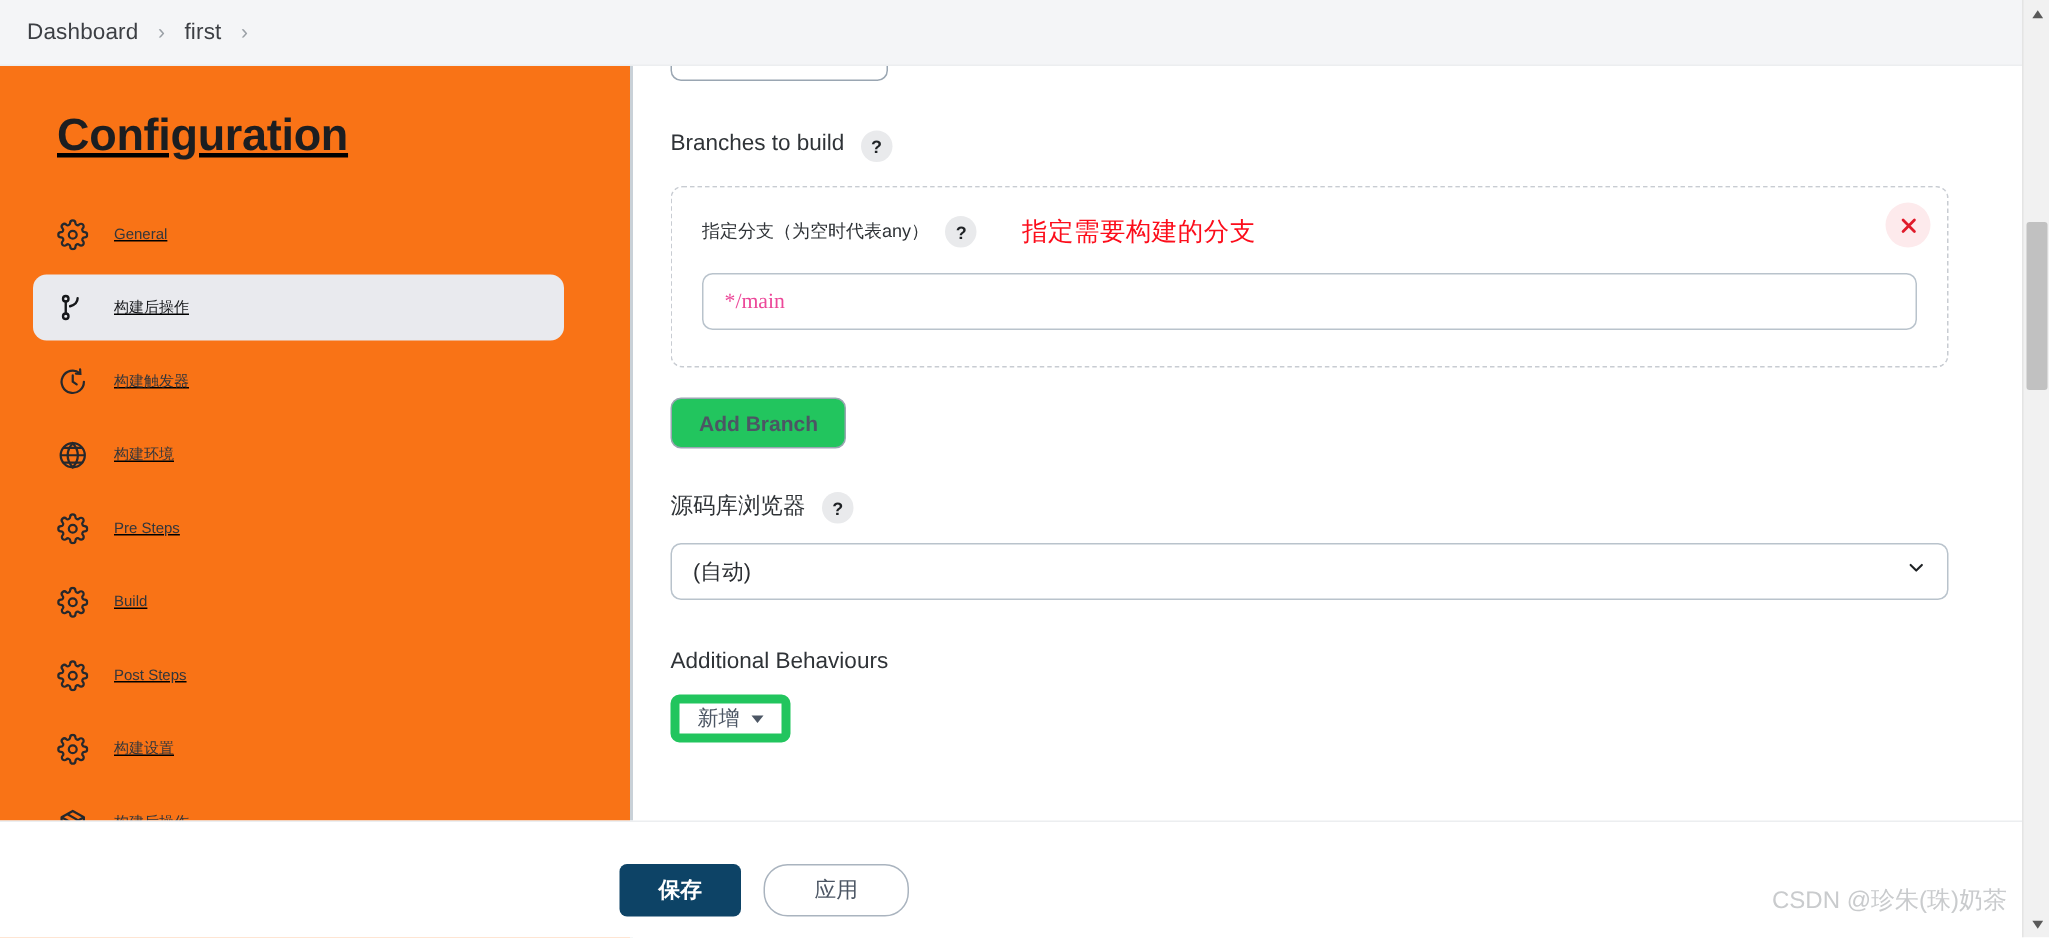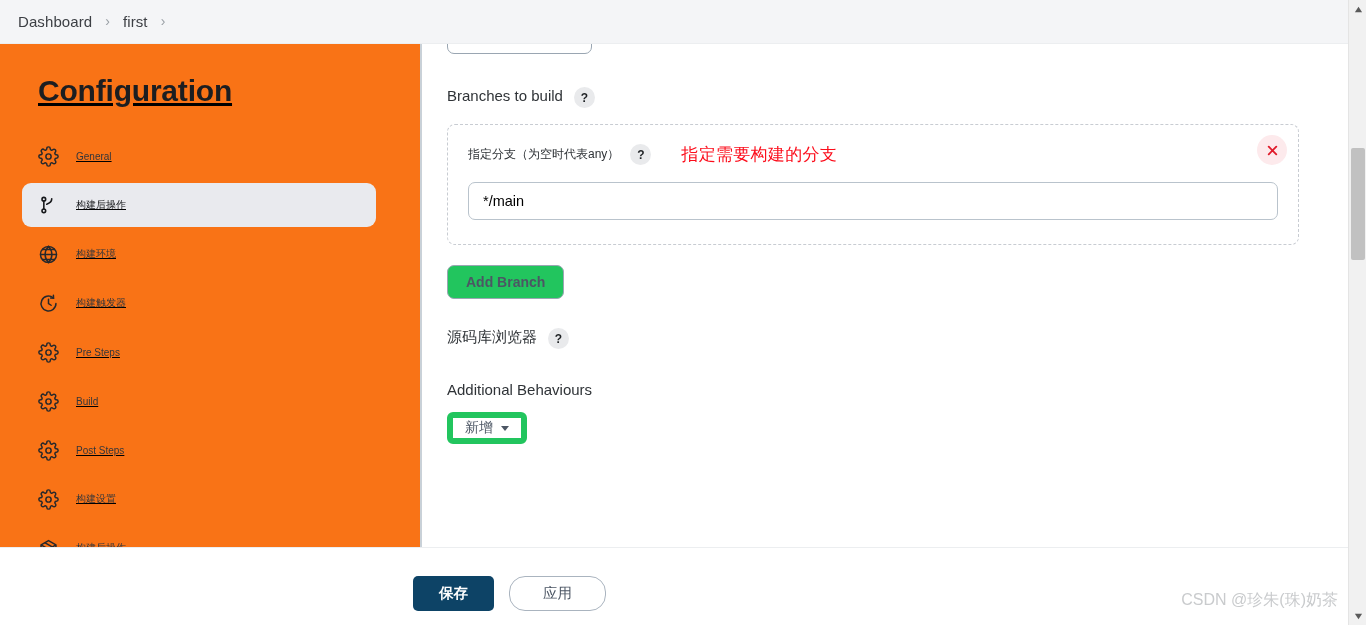--- a/index.html
+++ b/index.html
@@ -179,22 +179,22 @@
 
   .branch-input {
     display: block;
     margin-top: 16px;
     width: 810px;
     height: 38px;
     border: 1px solid #b9c3cc;
     border-radius: 7px;
     padding: 0 14px;
     font-size: 14.5px;
-    color: #000000;
-    font-family: Liberation Sans, sans-serif;
+    color: #ec4899;
+    font-family: Liberation Serif, serif;
     background: #fff;
     outline: none;
   }
 
   .btn-outline {
     margin-top: 20px;
     height: 34px;
     padding: 0 18px;
     border: 1px solid #9aa6b2;
     border-radius: 7px;
@@ -378,39 +378,39 @@
             <circle cx="7" cy="19" r="2.2"></circle>
             <path d="M7 7.2v9.6"></path>
             <path d="M16.5 4.5c0 4-3 5.5-6 6.5"></path>
           </svg>
         </span>
         <span class="nav-label">构建后操作</span>
       </li>
 
       <li class="nav-item">
         <span class="nav-icon">
+          <svg width="21" height="21" viewBox="0 0 24 24" fill="none" stroke="#26282c" stroke-width="1.7" stroke-linecap="round">
+            <path d="M20.5 12a8.5 8.5 0 1 1-3.2-6.6"></path>
+            <path d="M17.6 2.6l.2 3.4-3.4-.2"></path>
+            <path d="M12 7.2V12l3 2"></path>
+          </svg>
+        </span>
+        <span class="nav-label">构建触发器</span>
+      </li>
+
+      <li class="nav-item">
+        <span class="nav-icon">
           <svg width="21" height="21" viewBox="0 0 24 24" fill="none" stroke="#26282c" stroke-width="1.7">
             <circle cx="12" cy="12" r="9.2"></circle>
             <path d="M2.8 12h18.4"></path>
             <path d="M12 2.8c2.6 2.8 3.9 6 3.9 9.2s-1.3 6.4-3.9 9.2c-2.6-2.8-3.9-6-3.9-9.2S9.4 5.6 12 2.8z"></path>
             <path d="M4.8 6.4h14.4M4.8 17.6h14.4"></path>
           </svg>
         </span>
         <span class="nav-label">构建环境</span>
-      </li>
-
-      <li class="nav-item">
-        <span class="nav-icon">
-          <svg width="21" height="21" viewBox="0 0 24 24" fill="none" stroke="#26282c" stroke-width="1.7" stroke-linecap="round">
-            <path d="M20.5 12a8.5 8.5 0 1 1-3.2-6.6"></path>
-            <path d="M17.6 2.6l.2 3.4-3.4-.2"></path>
-            <path d="M12 7.2V12l3 2"></path>
-          </svg>
-        </span>
-        <span class="nav-label">构建触发器</span>
       </li>
 
       <li class="nav-item">
         <span class="nav-icon">
           <svg width="21" height="21" viewBox="0 0 24 24" fill="none" stroke="#26282c" stroke-width="1.7">
             <circle cx="12" cy="12" r="3"></circle>
             <path d="M19.4 15a1.65 1.65 0 0 0 .33 1.82l.06.06a2 2 0 1 1-2.83 2.83l-.06-.06a1.65 1.65 0 0 0-1.82-.33 1.65 1.65 0 0 0-1 1.51V21a2 2 0 1 1-4 0v-.09A1.65 1.65 0 0 0 9 19.4a1.65 1.65 0 0 0-1.82.33l-.06.06a2 2 0 1 1-2.83-2.83l.06-.06a1.65 1.65 0 0 0 .33-1.82 1.65 1.65 0 0 0-1.51-1H3a2 2 0 1 1 0-4h.09A1.65 1.65 0 0 0 4.6 9a1.65 1.65 0 0 0-.33-1.82l-.06-.06a2 2 0 1 1 2.83-2.83l.06.06A1.65 1.65 0 0 0 9 4.6a1.65 1.65 0 0 0 1-1.51V3a2 2 0 1 1 4 0v.09a1.65 1.65 0 0 0 1 1.51 1.65 1.65 0 0 0 1.82-.33l.06-.06a2 2 0 1 1 2.83 2.83l-.06.06A1.65 1.65 0 0 0 19.4 9v0a1.65 1.65 0 0 0 1.51 1H21a2 2 0 1 1 0 4h-.09a1.65 1.65 0 0 0-1.51 1z"></path>
           </svg>
         </span>
         <span class="nav-label">Pre Steps</span>
@@ -491,20 +491,30 @@
       </div>
 
       <button class="btn-outline">Add Branch</button>
 
       
       <div class="field-label-row section-gap" style="padding-top:0">
         <span class="field-label">源码库浏览器</span>
         <span class="help-badge">?</span>
       </div>
 
+      <div class="select-wrap">
+        <div class="select-box">
+          <span>(自动)</span>
+        </div>
+        <span class="select-chevron">
+          <svg width="15" height="15" viewBox="0 0 24 24" fill="none" stroke="#1f2225" stroke-width="2.2" stroke-linecap="round" stroke-linejoin="round">
+            <path d="M6 9l6 6 6-6"></path>
+          </svg>
+        </span>
+      </div>
 
       
       <div class="plain-label">Additional Behaviours</div>
 
       <button class="btn-dropdown">
         <span>新增</span>
         <span class="caret-down"></span>
       </button>
 
     </div>

